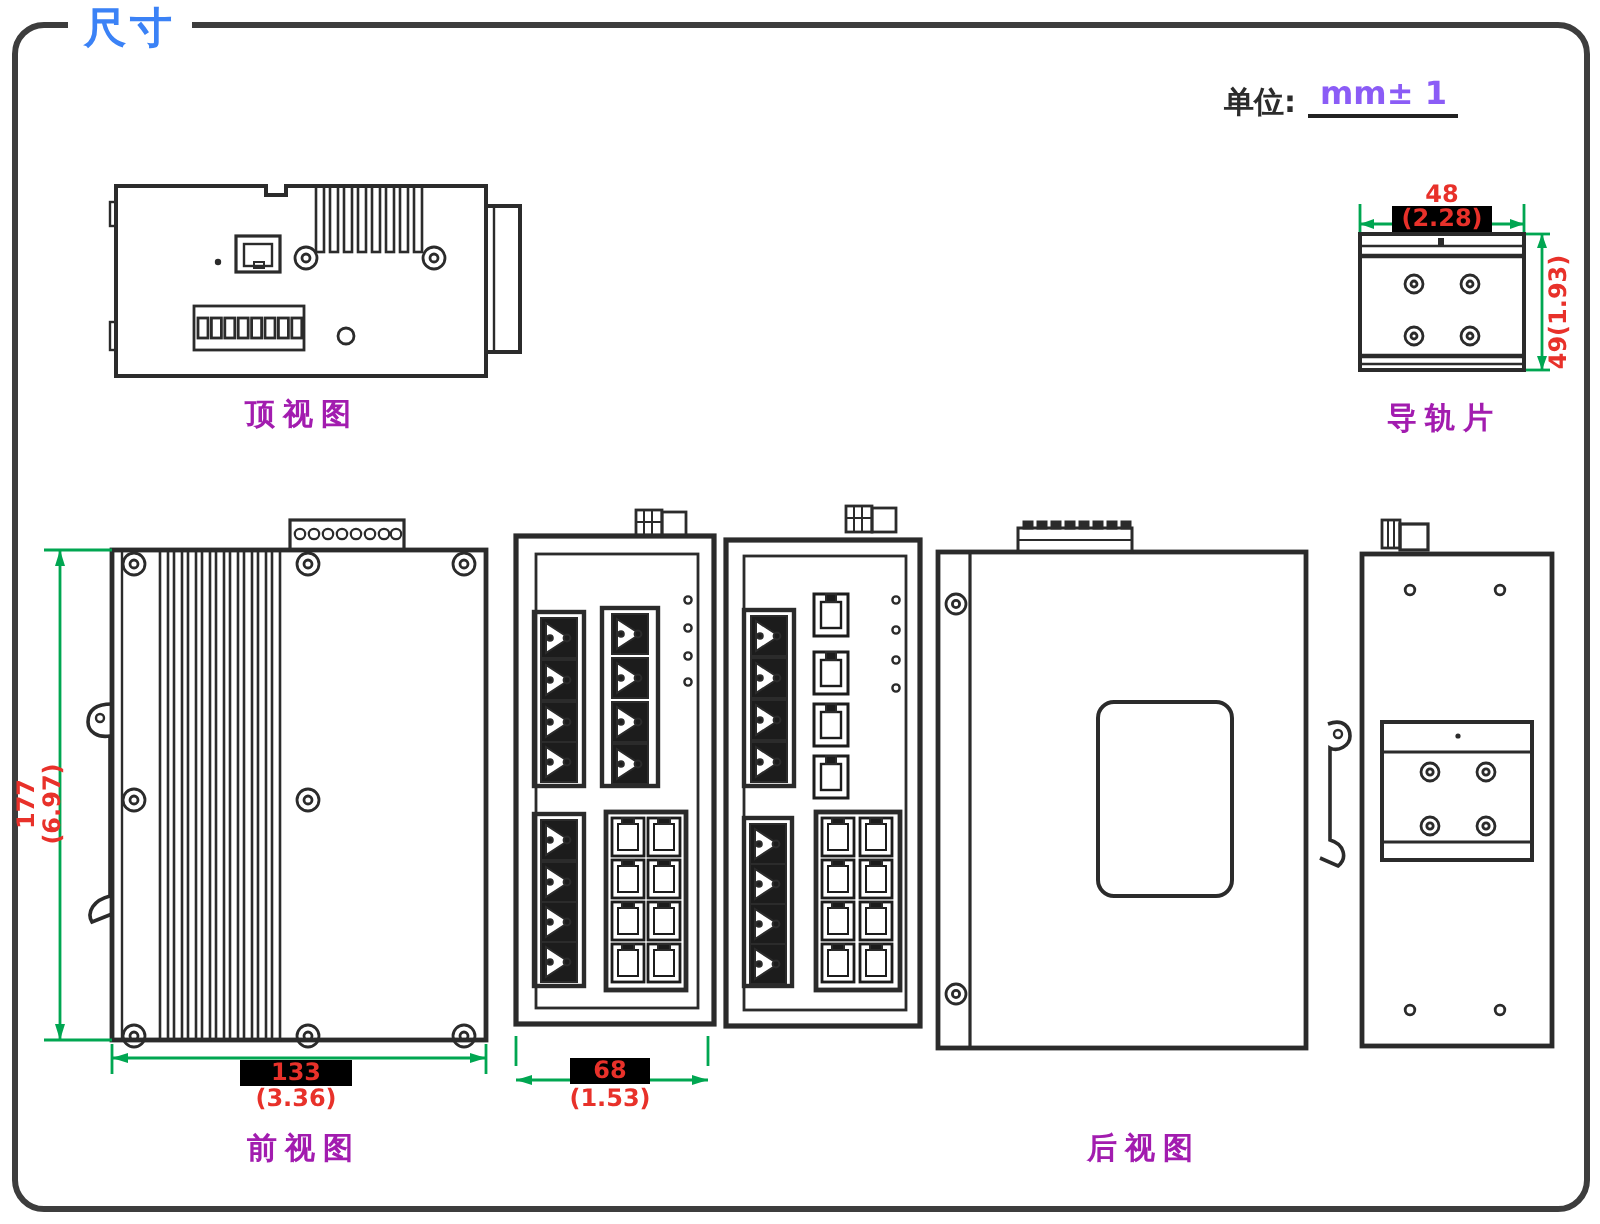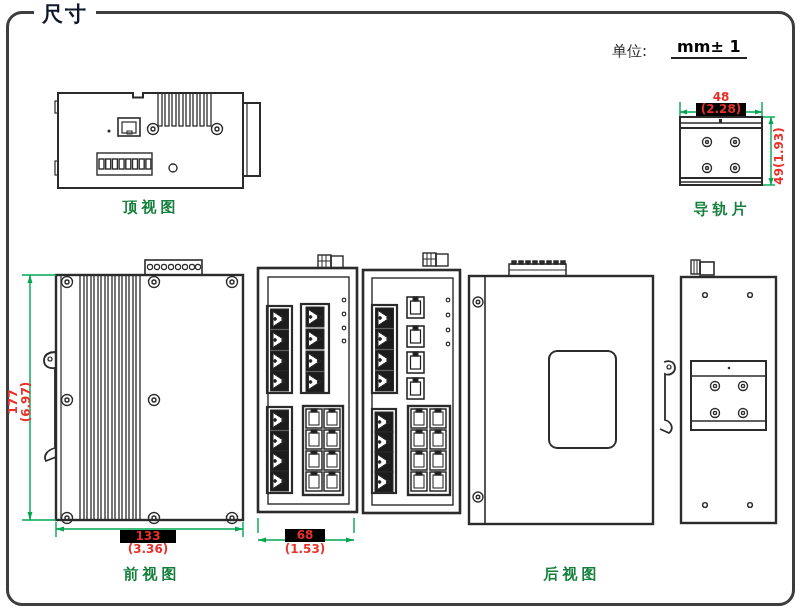--- a/index.html
+++ b/index.html
@@ -1,28 +1,28 @@
 <!DOCTYPE html>
 <html><head>
 <meta charset="utf-8">
 <style>
   html,body{margin:0;padding:0;background:#fff;}
   #stage{position:relative;width:800px;height:612px;background:#fff;overflow:hidden;
          font-family:"DejaVu Sans","Liberation Sans",sans-serif;color:#2b2b2b;}
   .frame{position:absolute;left:6px;top:11px;right:5px;bottom:6px;
          border:3px solid #3d3d3d;border-radius:16px;}
   .hdr{position:absolute;left:34px;top:0px;background:#fff;padding:0 8px;
-       font-size:21px;font-weight:bold;color:#0f172a;letter-spacing:2px;z-index:5;}
+       font-size:21px;font-weight:bold;color:#3b82f6;letter-spacing:2px;z-index:5;}
   .unit{position:absolute;left:612px;top:34px;display:flex;align-items:center;z-index:4;}
-  .unit .ul{font-size:15px;font-weight:normal;margin-right:24px;padding-top:8px;}
-  .frac{display:inline-block;text-align:right;font-size:16px;font-weight:bold;color:#000000;}
+  .unit .ul{font-size:15px;font-weight:bold;margin-right:6px;padding-top:8px;}
+  .frac{display:inline-block;text-align:right;font-size:16px;font-weight:bold;color:#8b5cf6;}
   .frac .num{padding:0 6px 1px 6px;border-bottom:2px solid #222;}
   .frac .den{padding:1px 2px 0 2px;}
   .vlabel{position:absolute;text-align:center;font-size:15px;font-weight:bold;
-          color:#15803d;letter-spacing:4px;z-index:4;}
+          color:#a21caf;letter-spacing:4px;z-index:4;}
   .dim{position:absolute;text-align:center;font-size:12px;font-weight:bold;
        color:#e8312a;line-height:13px;z-index:4;white-space:nowrap;}
   .dim.bg{background:#000000;}
   .rot{transform:rotate(-90deg);}
   svg{position:absolute;overflow:visible;z-index:2;}
 </style>
 </head>
 <body>
 
 <div id="stage">

